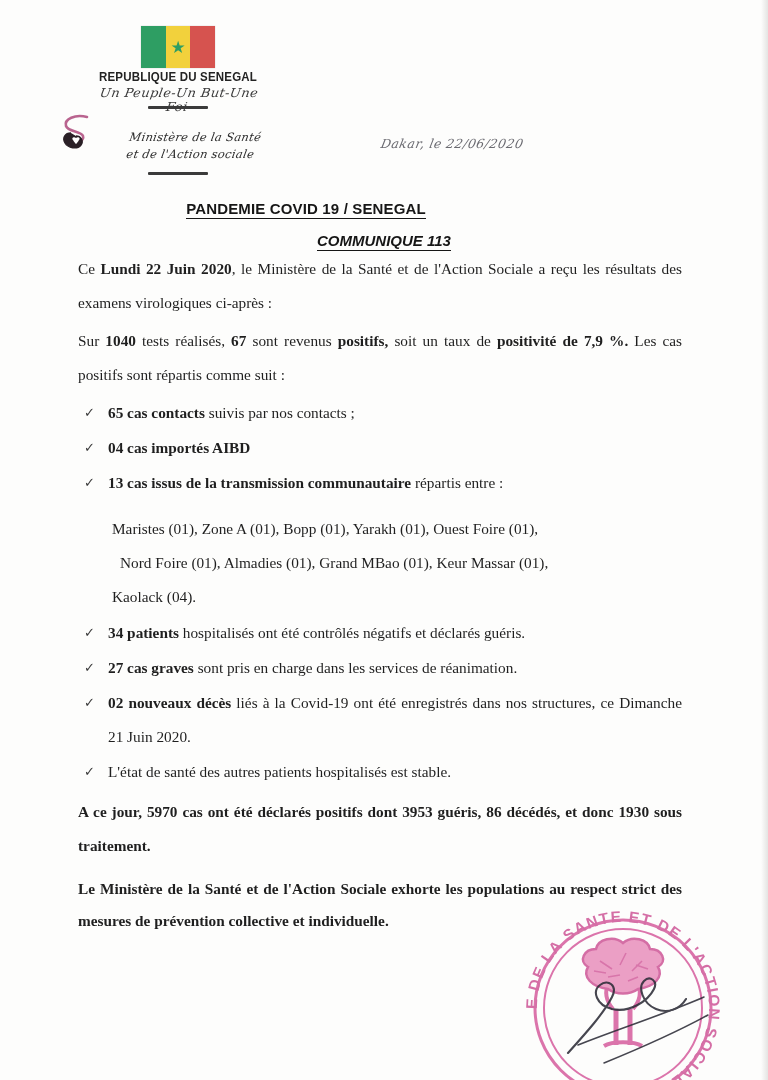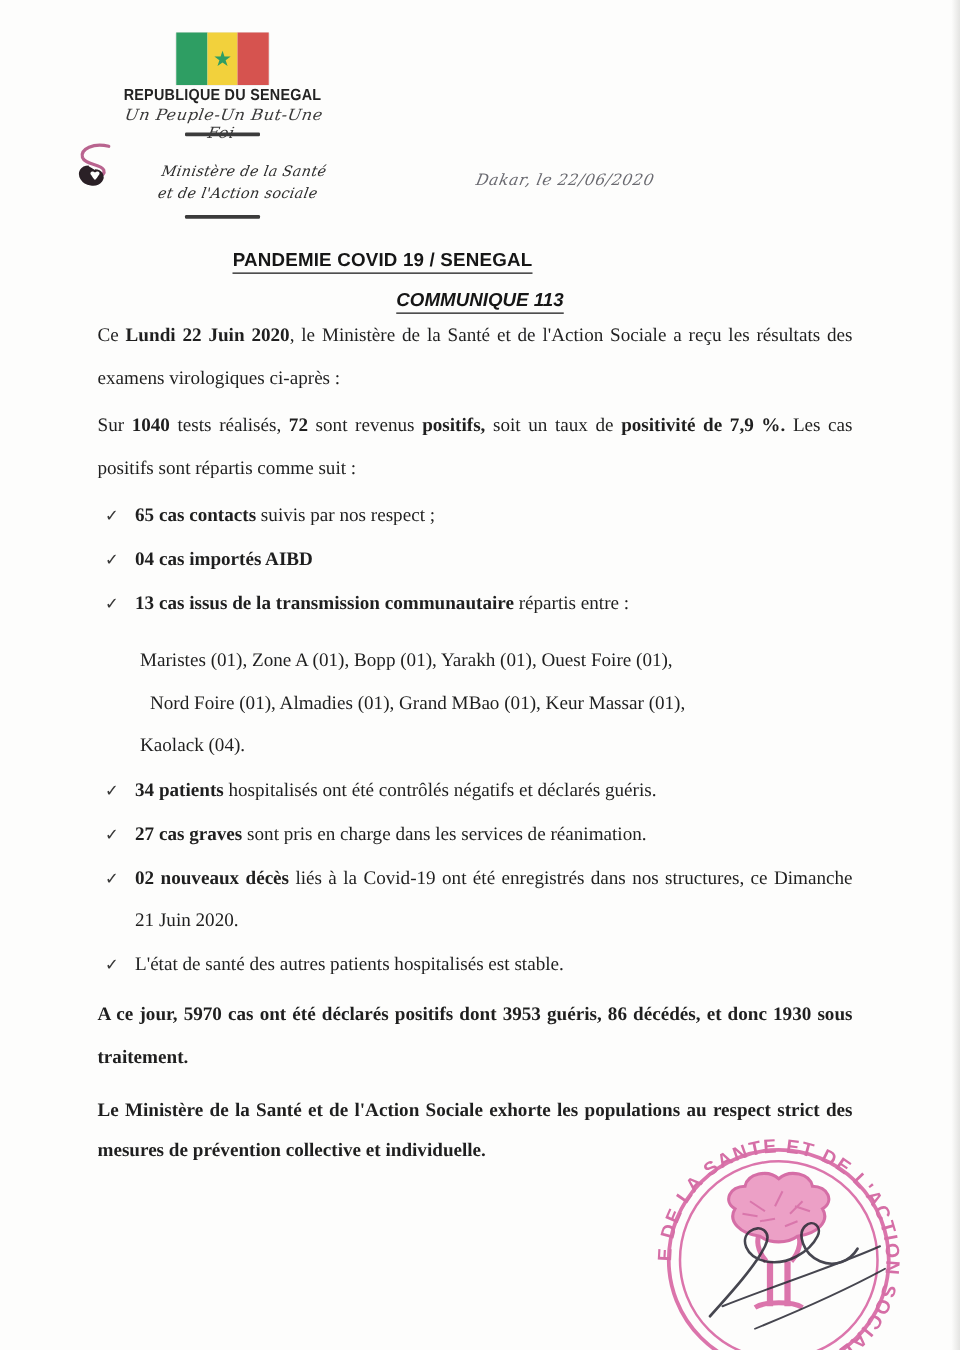--- a/index.html
+++ b/index.html
@@ -249,24 +249,24 @@
     <span>PANDEMIE COVID 19 / SENEGAL</span>
   </div>
   <div class="title-sub">
     <span>COMMUNIQUE 113</span>
   </div>
 
   <div class="body-wrap">
 
     <p class="para"><span>Ce </span><b>Lundi 22 Juin 2020</b><span>, le Ministère de la Santé et de l'Action Sociale a reçu les résultats des examens virologiques ci-après :</span></p>
 
-    <p class="para"><span>Sur </span><b>1040</b><span> tests réalisés, </span><b>72</b><span> sont revenus </span><b>positifs,</b><span> soit un taux de </span><b>positivité de 7,9 %.</b><span> Les cas positifs sont répartis comme suit :</span></p>
+    <p class="para"><span>Sur </span><b>1040</b><span> tests réalisés, </span><b>67</b><span> sont revenus </span><b>positifs,</b><span> soit un taux de </span><b>positivité de 7,9 %.</b><span> Les cas positifs sont répartis comme suit :</span></p>
 
     <ul class="list">
-      <li><span class="check">✓</span><b>65 cas contacts</b><span> suivis par nos respect ;</span></li>
+      <li><span class="check">✓</span><b>65 cas contacts</b><span> suivis par nos contacts ;</span></li>
       <li><span class="check">✓</span><b>04 cas importés AIBD</b><span></span></li>
       <li><span class="check">✓</span><b>13 cas issus de la transmission communautaire</b><span> répartis entre :</span></li>
     </ul>
 
     <ul class="sub-lines">
       <li>Maristes (01), Zone A (01), Bopp (01), Yarakh (01), Ouest Foire (01),</li>
       <li class="indent">Nord Foire (01), Almadies (01), Grand MBao (01), Keur Massar (01),</li>
       <li>Kaolack (04).</li>
     </ul>
 

